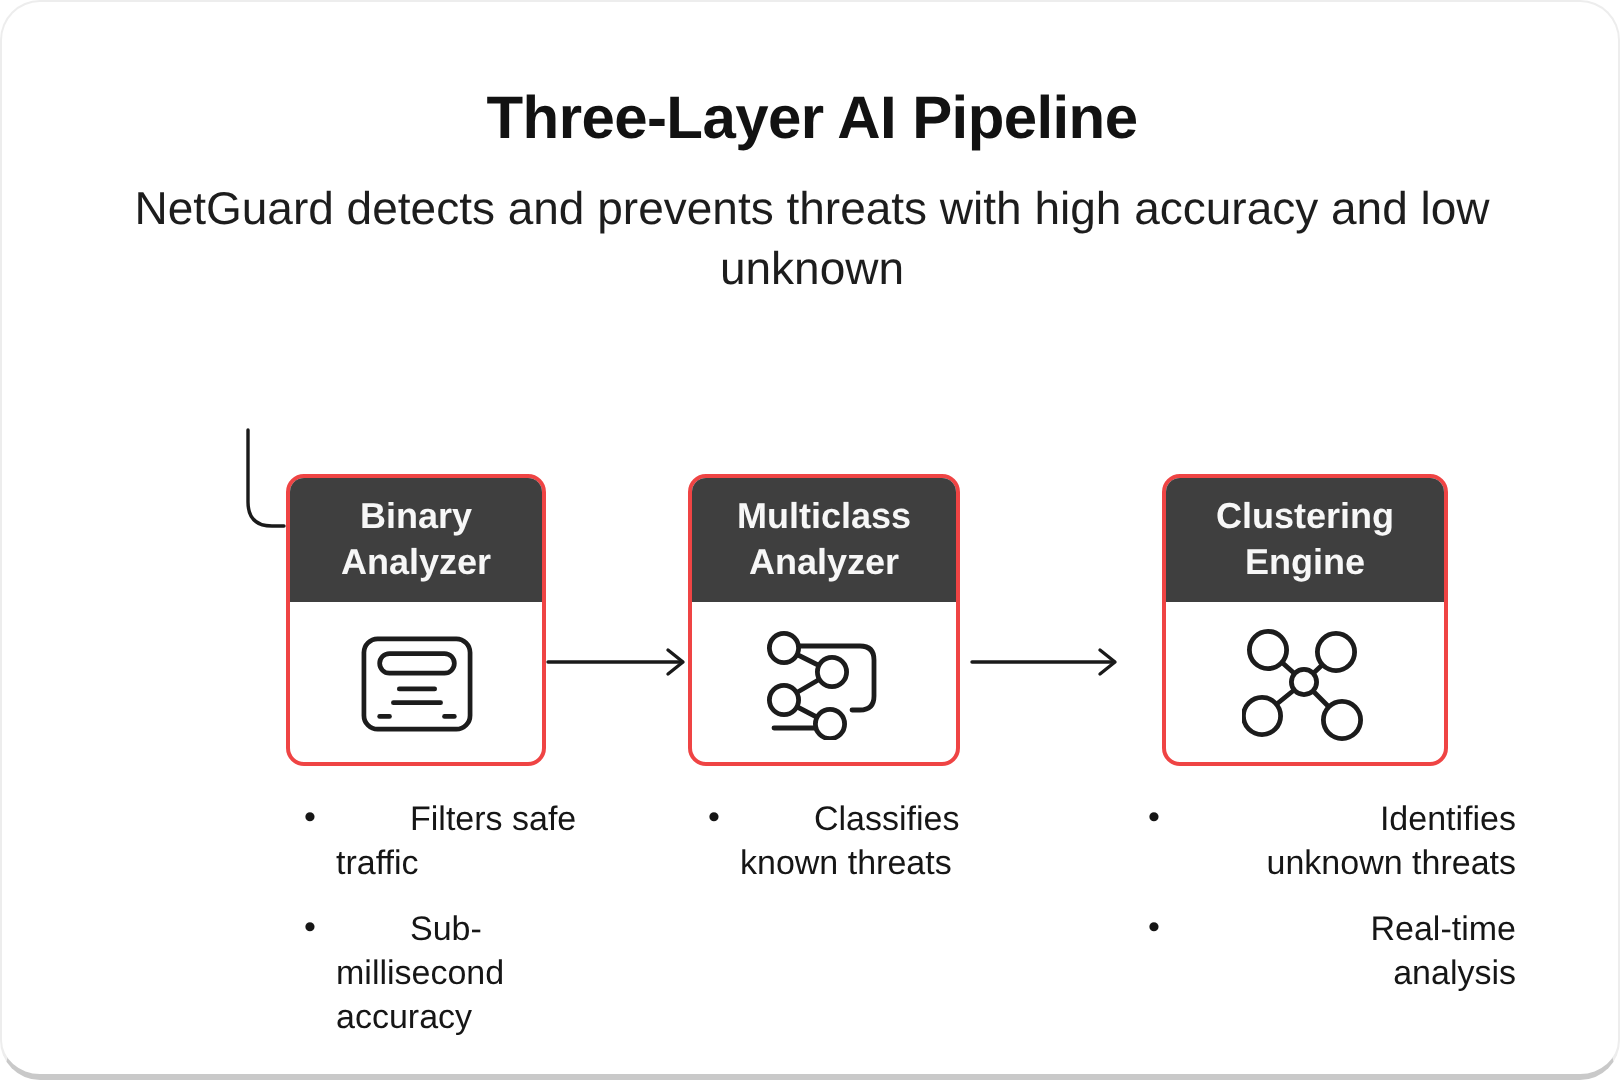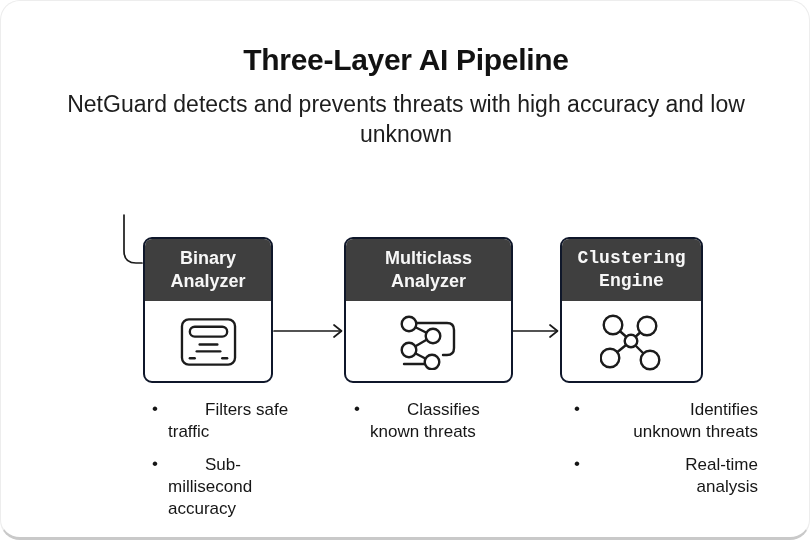--- a/index.html
+++ b/index.html
@@ -22,25 +22,25 @@
   .net-label{
     position:absolute;top:166px;left:62px;width:112px;text-align:center;
     font-size:18px;line-height:24px;color:#111;white-space:pre-line;
   }
   .overlay{position:absolute;top:0;left:0;width:810px;height:540px;pointer-events:none;}
   .overlay path,.overlay line,.overlay polyline{
     fill:none;stroke:#1a1a1a;stroke-width:1.7;stroke-linecap:round;stroke-linejoin:round;
   }
   .stage{
     position:absolute;top:236px;height:146px;box-sizing:border-box;background:#fff;
-    border:2px solid #0f172a;border-radius:9px;overflow:hidden;
+    border:2px solid #ef4444;border-radius:9px;overflow:hidden;
   }
   .s1{left:142px;width:130px;}
-  .s2{left:343px;width:169px;}
-  .s3{left:559px;width:143px;font-family:Liberation Mono, monospace;}
+  .s2{left:343px;width:136px;}
+  .s3{left:580px;width:143px;}
   .stage-header{
     height:62px;display:flex;align-items:center;justify-content:center;
     background:#3f3f3f;color:#f7f7f7;font-size:18px;font-weight:700;
     line-height:23px;text-align:center;white-space:pre-line;
   }
   .stage-body{
     height:82px;display:flex;align-items:center;justify-content:center;
   }
   .stage-body svg{fill:none;stroke:#1c1c1c;stroke-width:2.4;stroke-linecap:round;stroke-linejoin:round;}
   .stage-body svg circle.node{fill:#ffffff;}

